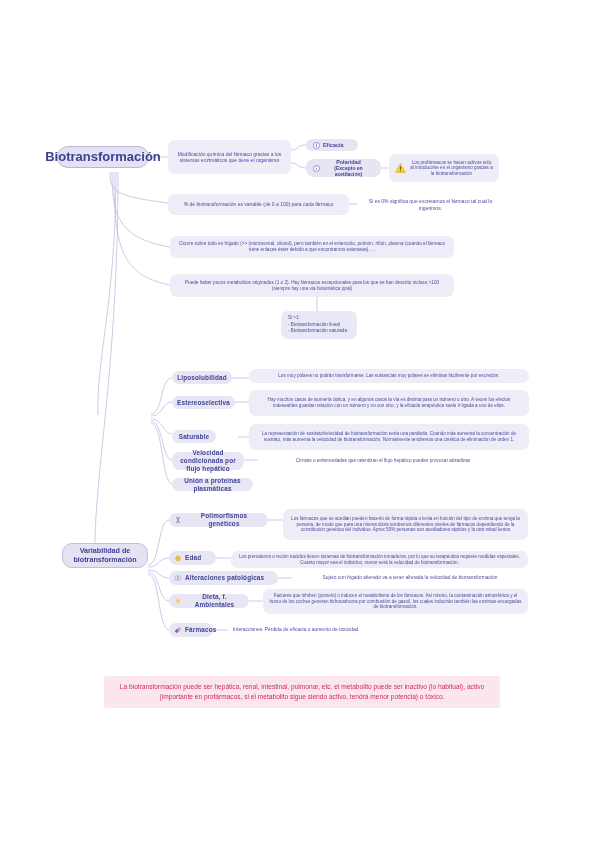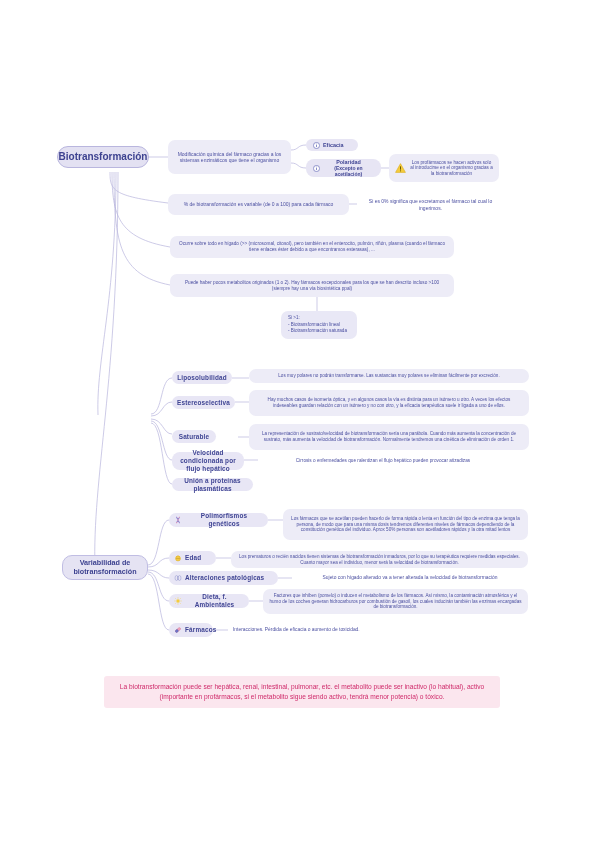--- a/index.html
+++ b/index.html
@@ -24,21 +24,21 @@
     text-align:center;
     display:flex;
     align-items:center;
     justify-content:center;
     padding:3px 5px;
   }
   .root{
     background:#e3e1f2;
     border:1px solid #b9b6de;
     font-weight:bold;
-    font-size:10px;
+    font-size:13px;
     border-radius:11px;
     color:#3d4290;
   }
   .branch-title{
     background:#e5e3f3;
     border:1px solid #c0bde3;
     font-weight:bold;
     font-size:7.2px;
     border-radius:10px;
     color:#3d4290;
@@ -242,21 +242,21 @@
     <span>Velocidad condicionada por flujo hepático</span>
   </div>
   <div class="node nolabel" style="left:258px;top:455px;width:250px;height:12px;font-size:4.7px;background:transparent;color:#4b4fa0;">
     <span>Cirrosis o enfermedades que ralentizan el flujo hepático pueden provocar atizadizas</span>
   </div>
 
   <div class="node subhead" style="left:172px;top:478px;width:81px;height:13px;">
     <span>Unión a proteínas plasmáticas</span>
   </div>
 
-  <div class="node branch-title" style="left:62px;top:555px;width:86px;height:25px;">
+  <div class="node branch-title" style="left:62px;top:543px;width:86px;height:25px;">
     <span>Variabilidad de biotransformación</span>
   </div>
 
   <div class="node subhead row" style="left:169px;top:513px;width:99px;height:14px;justify-content:flex-start;">
     <span class="icon">
       <svg width="8" height="8" viewBox="0 0 16 16">
           <path d="M4 2 C12 5 4 11 12 14" stroke="#7a64c8" stroke-width="1.5" fill="none"></path>
           <path d="M12 2 C4 5 12 11 4 14" stroke="#c86ea0" stroke-width="1.5" fill="none"></path>
           <line x1="5" y1="5" x2="11" y2="5" stroke="#6f76c9" stroke-width="1"></line>
           <line x1="5" y1="11" x2="11" y2="11" stroke="#6f76c9" stroke-width="1"></line>

